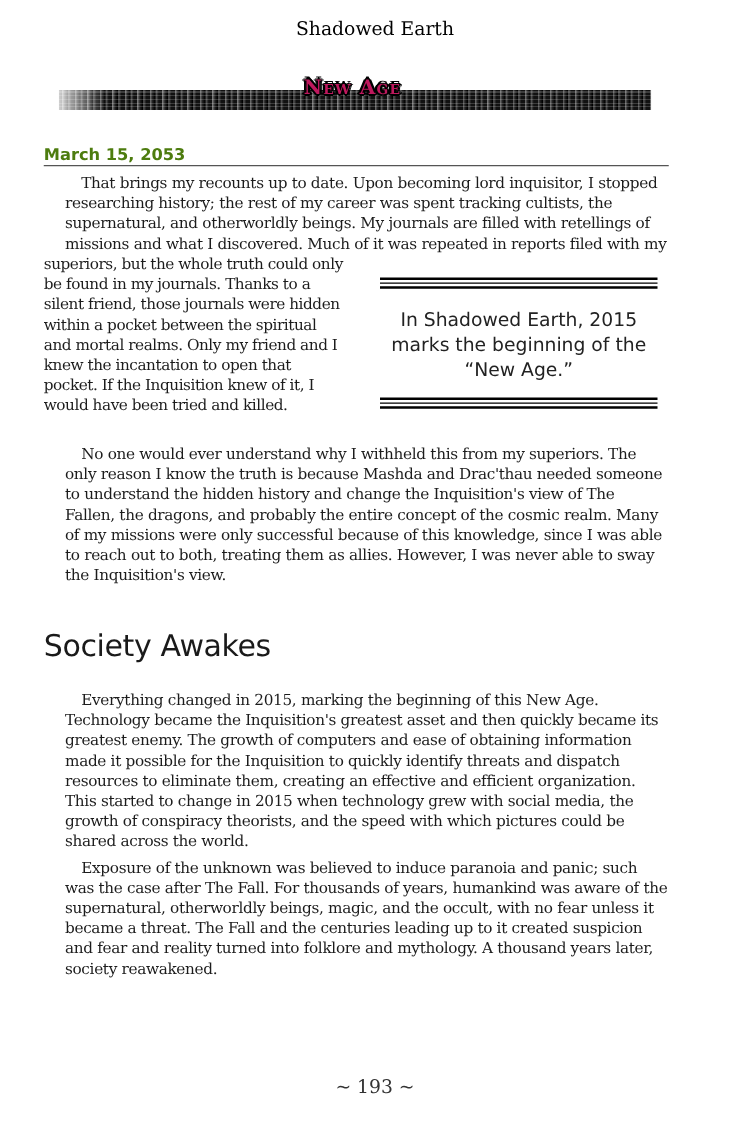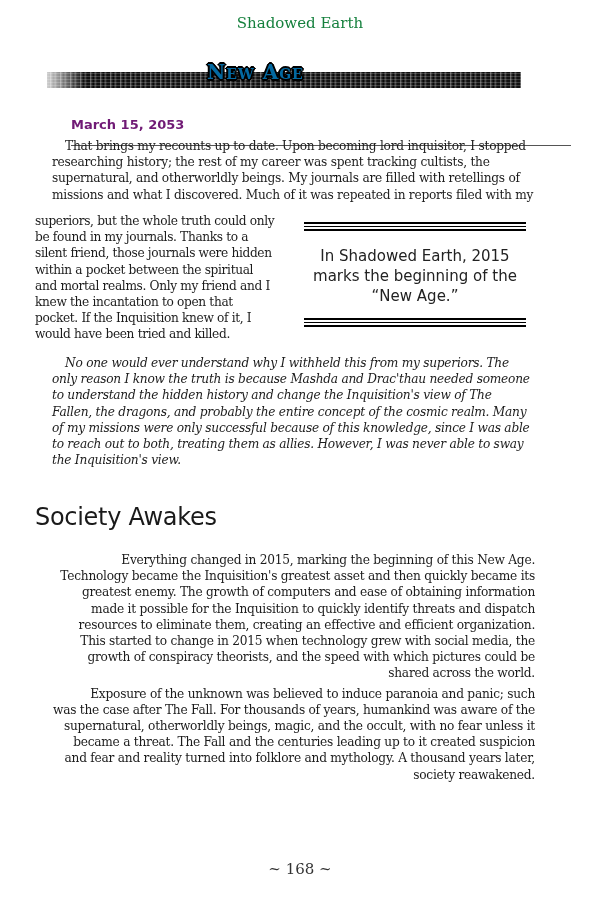--- a/index.html
+++ b/index.html
@@ -16,21 +16,21 @@
       font-family: "DejaVu Serif", serif;
     }
     .running-head {
       position: absolute;
       top: 14px;
       left: 0;
       width: 600px;
       text-align: center;
       font-family: "DejaVu Serif", serif;
       font-size: 15px;
-      color: #15803d;
+      color: #000000;
     }
     .banner {
       position: absolute;
       top: 64px;
       left: 47px;
       width: 474px;
       height: 30px;
     }
     .banner-bar {
       position: absolute;
@@ -48,62 +48,61 @@
       content: "";
       position: absolute;
       inset: 0;
       background: repeating-linear-gradient(0deg, transparent 0px, transparent 2px, rgba(255,255,255,0.18) 2px, rgba(255,255,255,0.18) 3px);
     }
     .banner-title {
       position: absolute;
       top: -4px;
       left: 160px;
       width: 150px;
-      text-align: left;
+      text-align: center;
       font-family: "DejaVu Serif", serif;
       font-weight: bold;
-      font-size: 20px;
+      font-size: 16px;
       letter-spacing: 1px;
-      color: #0369a1;
+      color: #be185d;
       text-shadow:
         -1px -1px 0 #000, 1px -1px 0 #000, -1px 1px 0 #000, 1px 1px 0 #000,
         -2px 0 0 #000, 2px 0 0 #000, 0 -2px 0 #000, 0 2px 0 #000;
       font-variant: small-caps;
     }
     .date-heading {
       position: absolute;
       top: 117px;
       left: 35px;
       width: 500px;
       font-family: "DejaVu Sans", sans-serif;
       font-weight: bold;
       font-size: 13px;
-      color: #701a75;
-      padding-bottom: 13px;
+      color: #4d7c0f;
+      padding-bottom: 0;
       border-bottom: 1.5px solid #555;
-      margin-left: 36px;
     }
     .text {
       position: absolute;
       left: 35px;
       width: 500px;
       font-family: "DejaVu Serif", serif;
       font-size: 12.2px;
       line-height: 16.2px;
       color: #1c1c1c;
       letter-spacing: -0.25px;
     }
     .text p {
       margin: 0 0 4px 17px;
       text-indent: 13px;
     }
     .p1 { top: 138px; }
     .float-col {
       position: absolute;
-      top: 213px;
+      top: 203px;
       left: 35px;
       width: 240px;
       font-family: "DejaVu Serif", serif;
       font-size: 12.2px;
       line-height: 16.2px;
       color: #1c1c1c;
       letter-spacing: -0.35px;
     }
     .sidebar {
       position: absolute;
@@ -128,31 +127,31 @@
       position: absolute;
       top: 24px;
       left: 0;
       width: 222px;
       text-align: center;
       font-family: "DejaVu Sans", sans-serif;
       font-size: 15px;
       line-height: 20px;
       color: #222;
     }
-    .p-after { top: 355px; font-style: italic; }
+    .p-after { top: 355px; }
     .section-heading {
       position: absolute;
       top: 503px;
       left: 35px;
       font-family: "DejaVu Sans", sans-serif;
       font-size: 24px;
       color: #1a1a1a;
       letter-spacing: -0.3px;
     }
-    .p-section { top: 552px; text-align: right; }
+    .p-section { top: 552px; }
     .folio {
       position: absolute;
       top: 860px;
       left: 0;
       width: 600px;
       text-align: center;
       font-family: "DejaVu Serif", serif;
       font-size: 15px;
       color: #333;
     }
@@ -185,13 +184,13 @@
   <p>No one would ever understand why I withheld this from my superiors. The only reason I know the truth is because Mashda and Drac'thau needed someone to understand the hidden history and change the Inquisition's view of The Fallen, the dragons, and probably the entire concept of the cosmic realm. Many of my missions were only successful because of this knowledge, since I was able to reach out to both, treating them as allies. However, I was never able to sway the Inquisition's view.</p>
 </div>
 
 <div class="section-heading">Society Awakes</div>
 
 <div class="text p-section">
   <p>Everything changed in 2015, marking the beginning of this New Age. Technology became the Inquisition's greatest asset and then quickly became its greatest enemy. The growth of computers and ease of obtaining information made it possible for the Inquisition to quickly identify threats and dispatch resources to eliminate them, creating an effective and efficient organization. This started to change in 2015 when technology grew with social media, the growth of conspiracy theorists, and the speed with which pictures could be shared across the world.</p>
   <p>Exposure of the unknown was believed to induce paranoia and panic; such was the case after The Fall. For thousands of years, humankind was aware of the supernatural, otherworldly beings, magic, and the occult, with no fear unless it became a threat. The Fall and the centuries leading up to it created suspicion and fear and reality turned into folklore and mythology. A thousand years later, society reawakened.</p>
 </div>
 
-<div class="folio">~ 168 ~</div>
+<div class="folio">~ 193 ~</div>
 
 </body></html>

